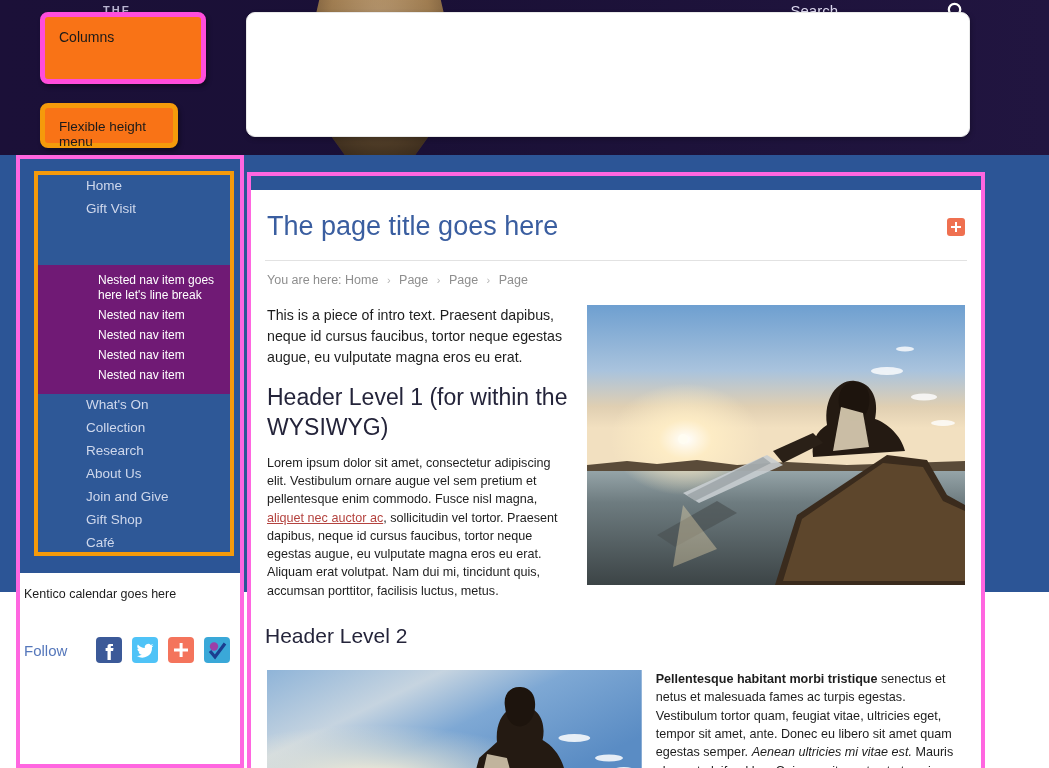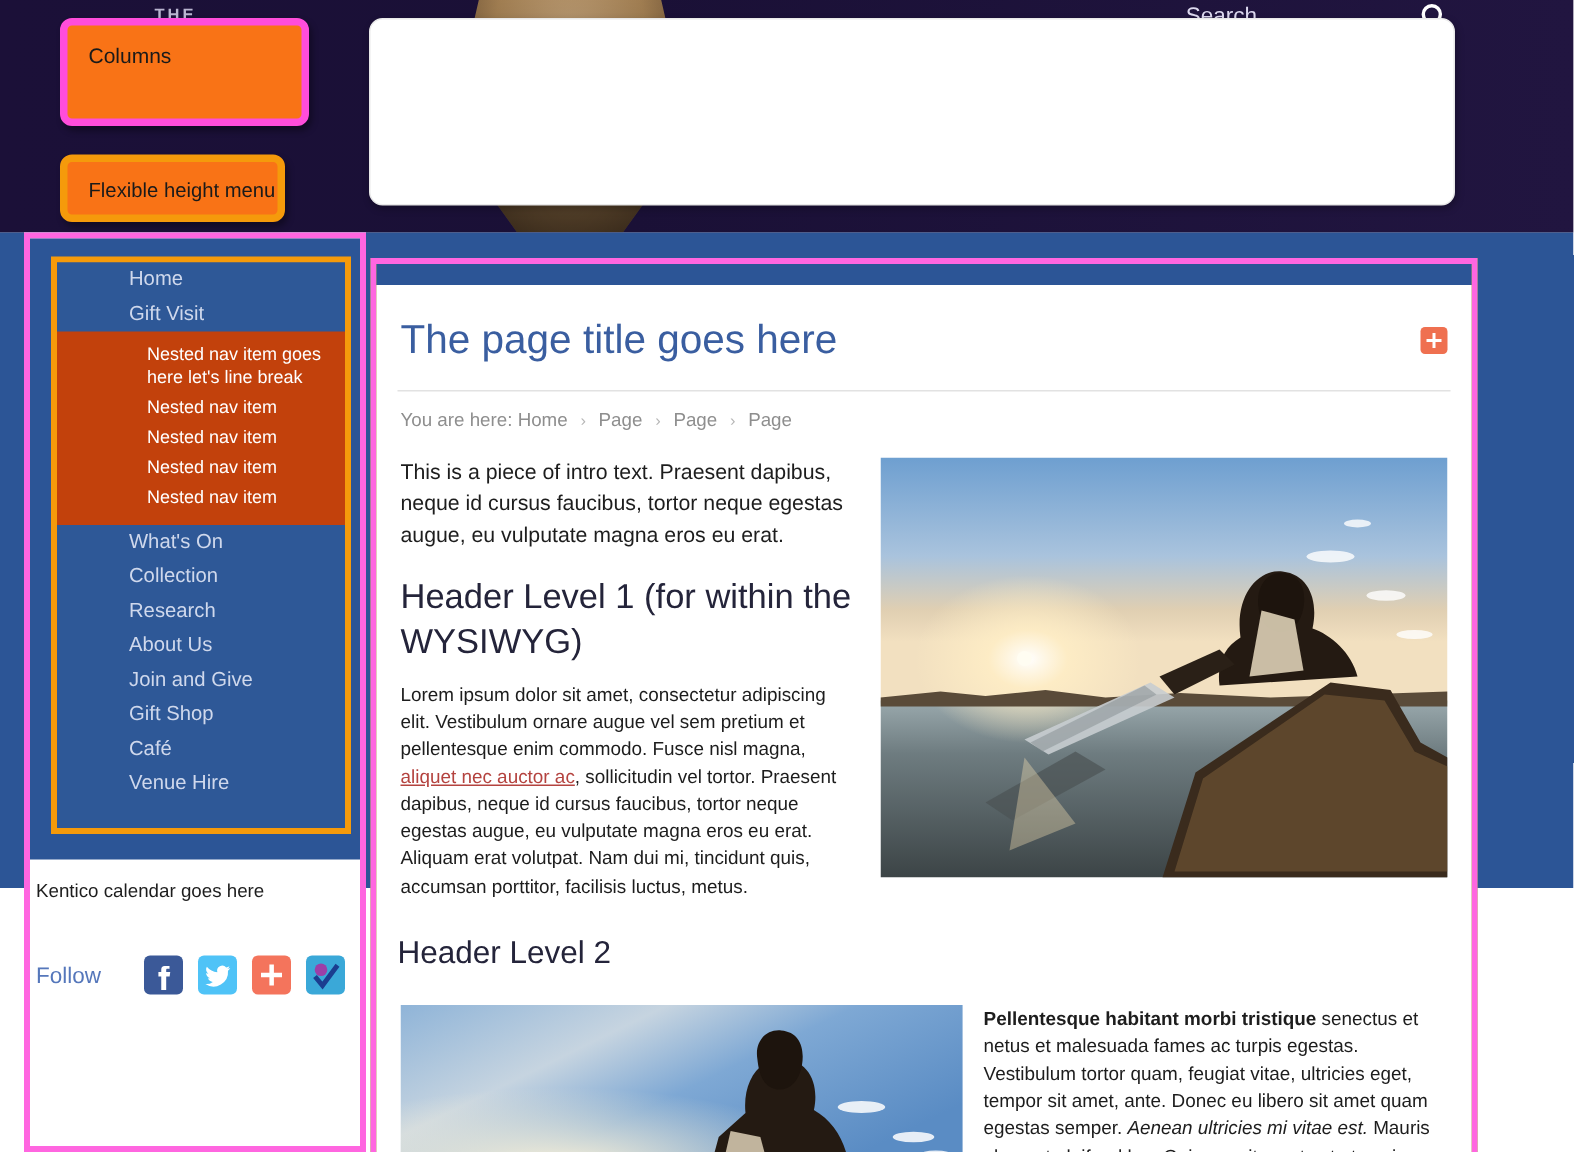--- a/index.html
+++ b/index.html
@@ -70,21 +70,21 @@
   }
   .nav {
     position: absolute; left: 0; top: 0; width: 192px; height: 377px;
     background: #2e5897; overflow: hidden;
   }
   .nav-item {
     display: block; color: #cfd8ec; font-size: 13.5px;
     padding: 3px 0 4px 48px; line-height: 16px; text-decoration: none;
   }
   .nav-top { padding-left: 48px; }
-  .subnav { background: #c2410c; padding: 6px 0 8px 0; }
+  .subnav { background: #701a75; padding: 6px 0 8px 0; margin-top: 44px; }
   .subnav-item {
     display: block; color: #ffffff; font-size: 12px;
     padding: 2px 14px 3px 60px; line-height: 15px; text-decoration: none;
   }
 
   .calendar-note {
     position: absolute; left: 4px; top: 428px; width: 210px;
     font-size: 12.5px; color: #1d1d1d;
   }
   .follow-row {
@@ -166,21 +166,21 @@
     position: absolute; background: #f97316; border-radius: 8px;
     display: flex; align-items: flex-start;
     font-size: 14px; color: #1a1a1a;
     box-shadow: 2px 3px 4px rgba(0,0,0,.35);
   }
   .callout-columns {
     left: 40px; top: 12px; width: 166px; height: 72px;
     border: 5px solid #ff4ddb; padding: 12px 0 0 14px;
   }
   .callout-flex {
-    left: 40px; top: 103px; width: 150px; height: 45px;
+    left: 40px; top: 103px; width: 138px; height: 45px;
     border: 5px solid #f59a0b; padding: 11px 0 0 14px; font-size: 13.5px;
   }
   .callout-white-big {
     left: 246px; top: 12px; width: 724px; height: 125px;
     border: 1px solid #e9e9e9; border-radius: 9px;
     background: #ffffff; box-shadow: 1px 2px 5px rgba(0,0,0,.25);
   }
 </style>
 </head>
 <body>

